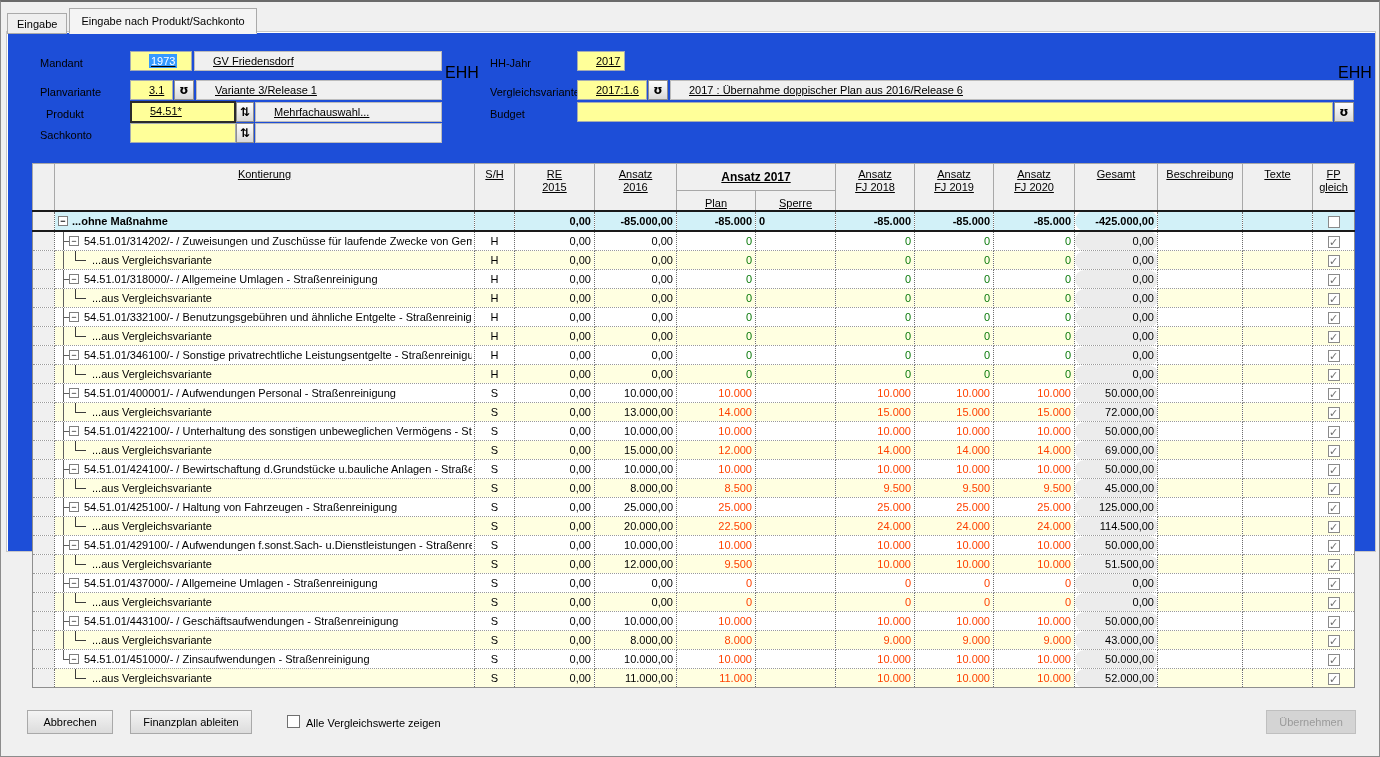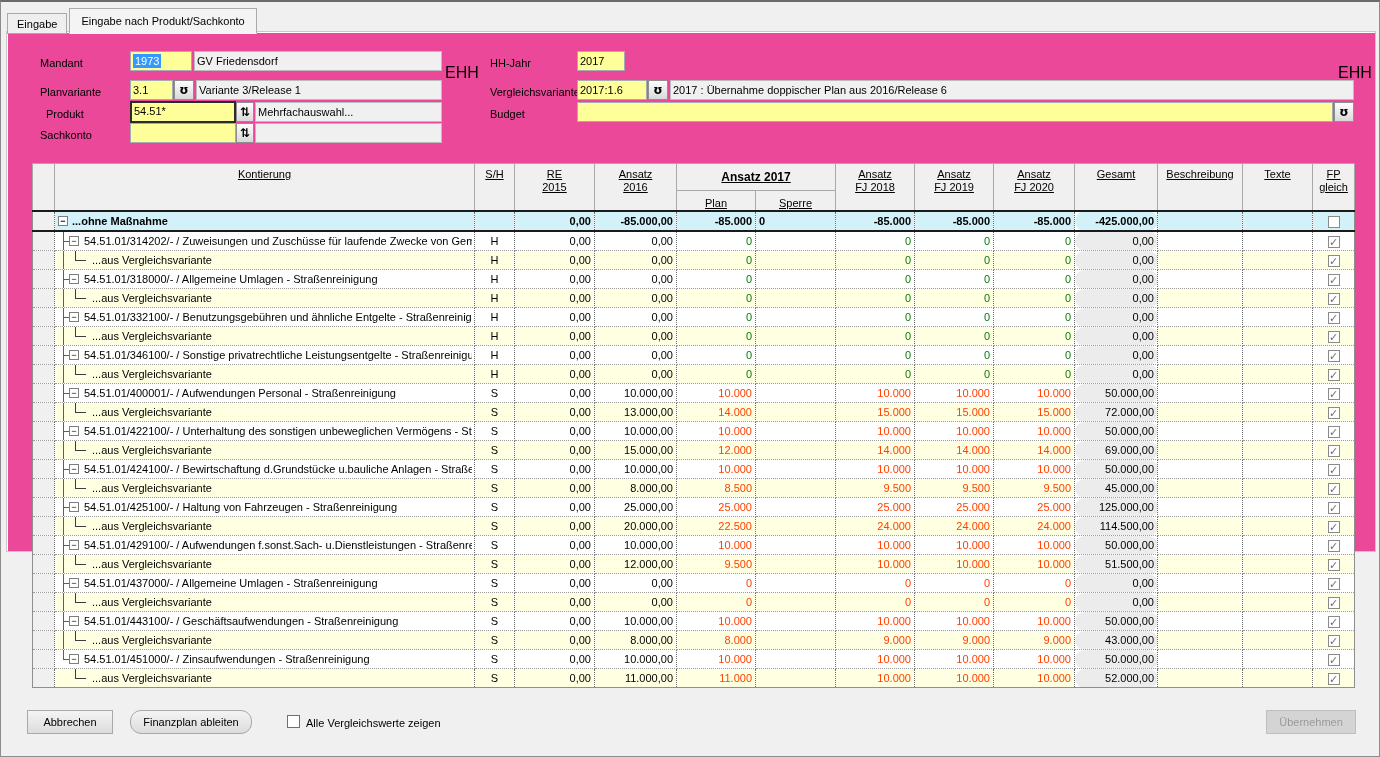--- a/index.html
+++ b/index.html
@@ -9,26 +9,26 @@
   .window { position:relative; width:1380px; height:757px; background:#f0f0f0;
             border:1px solid #8c8c8c; border-top:2px solid #6a6a6a; overflow:hidden; }
 
   
   .tabbar { position:absolute; left:6px; top:6px; height:24px; z-index:5; }
   .tab { display:inline-block; padding:4px 9px 3px 9px; border:1px solid #aaaaaa;
          background:#efefef; margin-right:-1px; position:relative; top:3px; cursor:default; }
   .tab.active { background:#f4f4f4; top:0; padding:6px 11px 6px 11px;
                 border-bottom:1px solid #f4f4f4; z-index:6; }
   .tabpage { position:absolute; left:5px; top:29px; width:1370px; height:521px;
-             background:#ec4899; border:1px solid #c8c8c8; box-shadow:inset 1px 1px 0 #ffffff; }
+             background:#1d4ed8; border:1px solid #c8c8c8; box-shadow:inset 1px 1px 0 #ffffff; }
 
   
   .lbl { position:absolute; font-size:11px; line-height:14px; }
   .field { position:absolute; height:20px; border:1px solid #a5acb2; background:#fff;
-           font-size:11px; line-height:18px; padding:0 2px; overflow:hidden; white-space:nowrap; }
+           font-size:11px; line-height:18px; padding:0 18px; overflow:hidden; white-space:nowrap;text-decoration:underline; }
   .yellow { background:#ffff99; }
   .readonly { background:#f0f0f0; border:1px solid #bcbcbc; }
   .focused { border:2px solid #2b2b2b; line-height:16px; }
   .sel-text { background:#3399ff; color:#fff; padding:1px 2px; }
   .mini-btn { position:absolute; width:20px; height:20px; border:1px solid #8f8f8f;
               background:linear-gradient(#fdfdfd,#d9d9d9); text-align:center;
               font-size:12px; line-height:18px; font-weight:bold;
               font-family:"DejaVu Sans", sans-serif; cursor:default; }
   .ehh { position:absolute; font-size:16px; }
 
@@ -681,19 +681,19 @@
               <td class="ges">52.000,00</td>
               <td></td>
               <td></td>
               <td class="fp"><span class="cb on">✓</span></td>
             </tr>
           </tbody>
       </table>
     </div>
 
     <div class="btn" style="left:20px;top:678px;width:86px;">Abbrechen</div>
-    <div class="btn" style="left:123px;top:678px;width:122px;border-radius:11px;">Finanzplan ableiten</div>
+    <div class="btn" style="left:123px;top:678px;width:122px;">Finanzplan ableiten</div>
     <div class="fcb" style="left:280px;top:683px;"></div>
     <div class="lbl" style="left:299px;top:684px;">Alle Vergleichswerte zeigen</div>
     <div class="btn disabled" style="left:1259px;top:678px;width:90px;">Übernehmen</div>
 
   </div>
 </div>
 
 </body></html>

